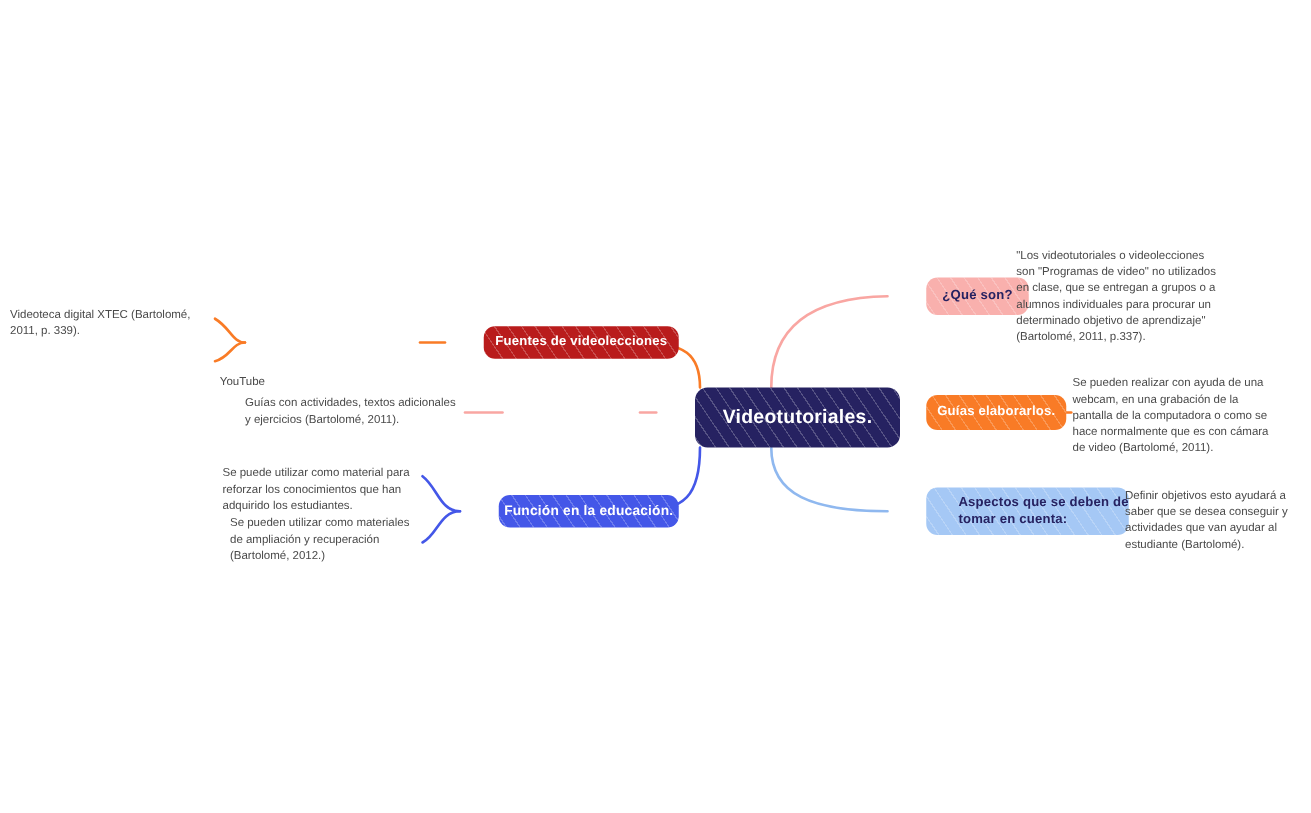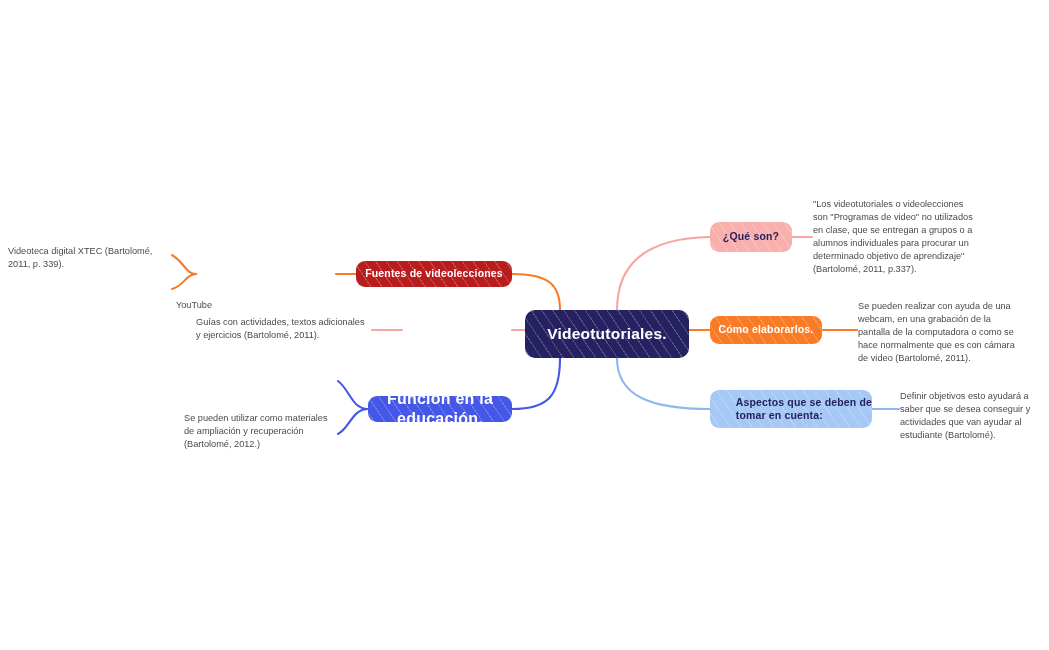--- a/index.html
+++ b/index.html
@@ -39,20 +39,21 @@
     position: absolute;
     z-index: 2;
     box-sizing: border-box;
     border-radius: 9px;
     display: flex;
     align-items: center;
     justify-content: center;
     text-align: center;
     overflow: hidden;
     cursor: pointer;
+    margin-left: 31px;
   }
   .node .node-label {
     position: relative;
     z-index: 3;
     display: block;
     line-height: 1.28;
     letter-spacing: 0.015em;
     font-weight: bold;
     white-space: pre-line;
   }
@@ -161,21 +162,21 @@
   
   #node-funcion {
     left: 368px;
     top: 396px;
     width: 144px;
     height: 26px;
     background: #4457e8;
   }
   #node-funcion .node-label {
     color: #ffffff;
-    font-size: 16px;
+    font-size: 11px;
   }
 
   
   .leaf-text {
     position: absolute;
     z-index: 2;
     color: #4a4a4a;
     font-size: 9.2px;
     line-height: 1.42;
     white-space: pre-line;
@@ -230,21 +231,21 @@
 
   <div class="node" id="node-central">
     <span class="node-label">Videotutoriales.</span>
   </div>
 
   <div class="node" id="node-que-son">
     <span class="node-label">¿Qué son?</span>
   </div>
 
   <div class="node" id="node-como-elaborarlos">
-    <span class="node-label">Cómo elaborarlos.</span>
+    <span class="node-label">Guías elaborarlos.</span>
   </div>
 
   <div class="node" id="node-aspectos">
     <span class="node-label">Aspectos que se deben de
 tomar en cuenta:</span>
   </div>
 
   <div class="node" id="node-fuentes">
     <span class="node-label">Fuentes de videolecciones</span>
   </div>
@@ -260,16 +261,17 @@
 
   <div class="leaf-text" id="leaf-aspectos">Definir objetivos esto ayudará a saber que se desea conseguir y actividades que van ayudar al estudiante (Bartolomé).</div>
 
 
   <div class="leaf-text" id="leaf-videoteca">Videoteca digital XTEC (Bartolomé, 2011, p. 339).</div>
 
   <div class="leaf-text" id="leaf-youtube">YouTube</div>
 
   <div class="leaf-text" id="leaf-guias">Guías con actividades, textos adicionales y ejercicios (Bartolomé, 2011).</div>
 
+  <div class="leaf-text" id="leaf-reforzar">Se puede utilizar como material para reforzar los conocimientos que han adquirido los estudiantes.</div>
 
   <div class="leaf-text" id="leaf-ampliacion">Se pueden utilizar como materiales de ampliación y recuperación (Bartolomé, 2012.)</div>
 
 </div>
 
 </body></html>

